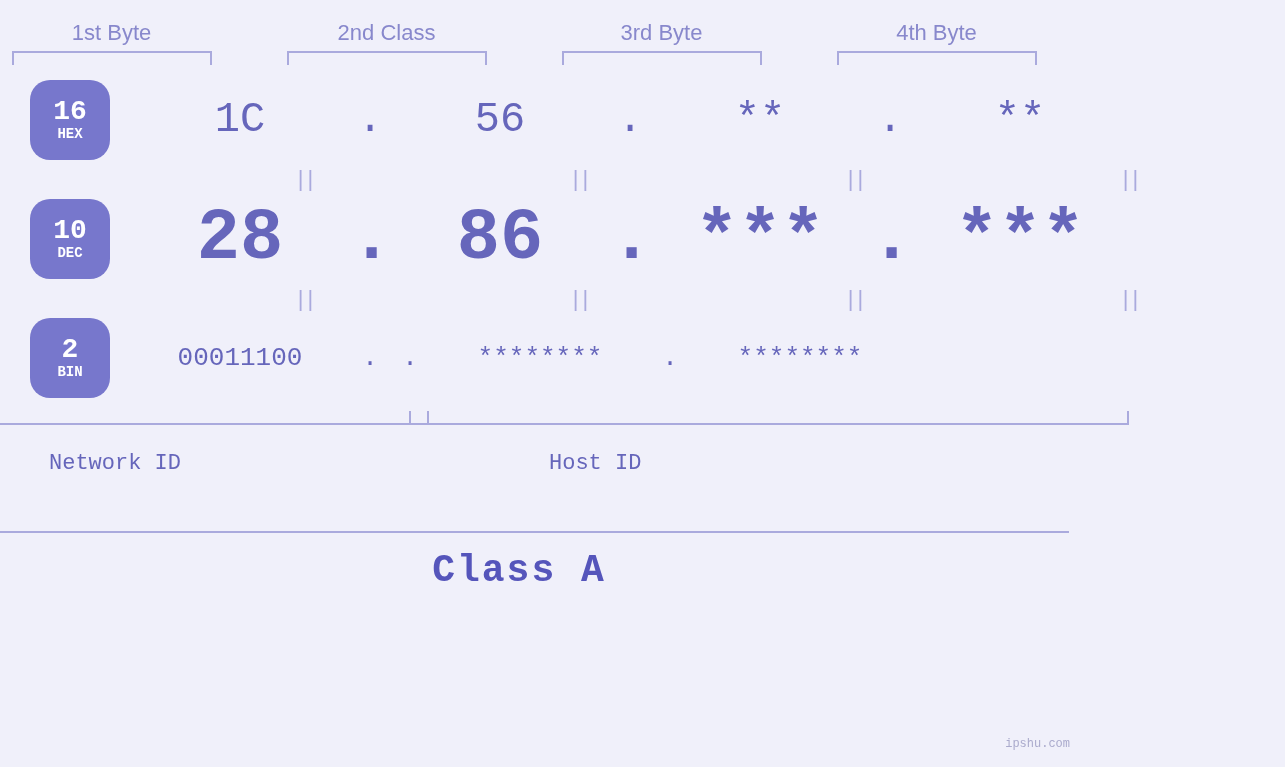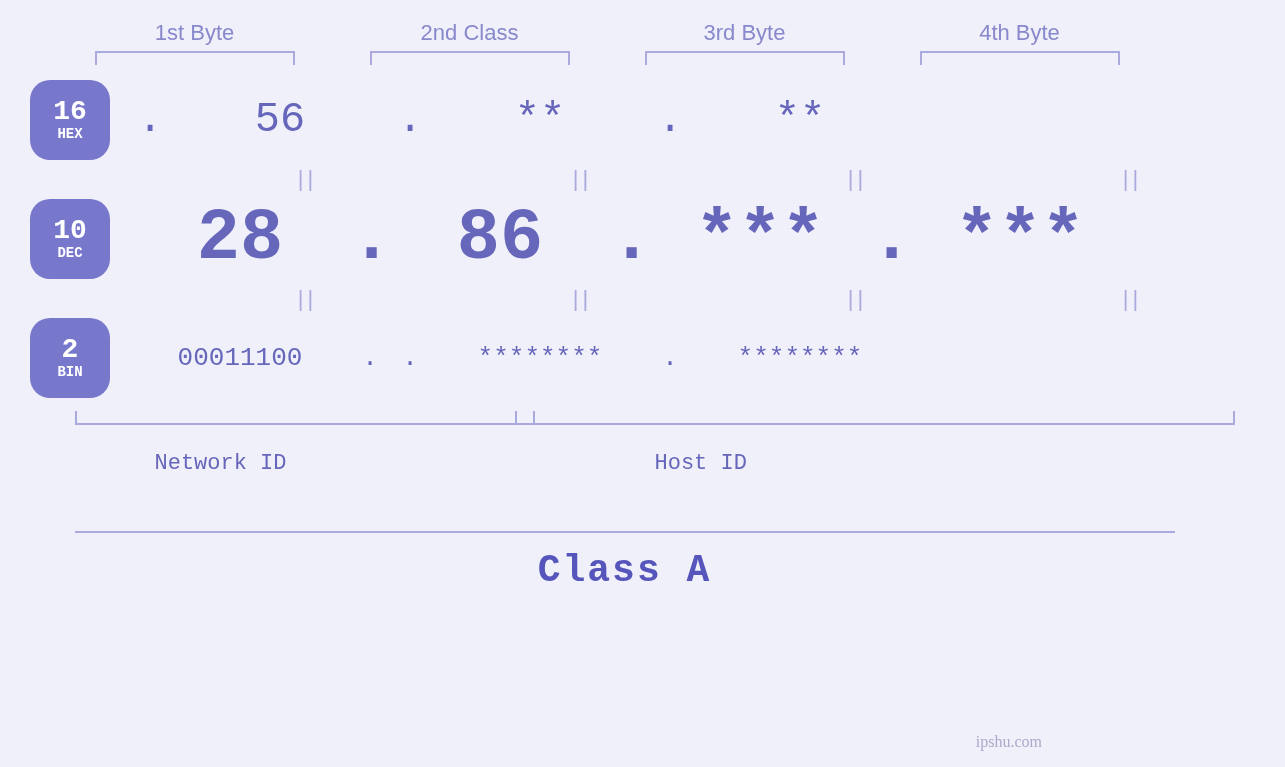--- a/index.html
+++ b/index.html
@@ -11,21 +11,21 @@
       overflow: hidden;
       position: relative;
     }
 
     .container {
       width: 1074px;
       height: 767px;
       position: relative;
       display: flex;
       flex-direction: column;
-      align-items: center;
+      align-items: flex-end;
       padding-top: 20px;
     }
 
     
     .byte-headers {
       display: flex;
       width: 1100px;
       margin-left: 140px;
       justify-content: space-around;
       margin-bottom: 5px;
@@ -248,24 +248,24 @@
       font-size: 38px;
       font-family: 'Courier New', monospace;
       font-weight: bold;
       letter-spacing: 2px;
     }
 
     
     .watermark {
       position: absolute;
       bottom: 16px;
-      right: 32px;
+      right: 4px;
       color: #aaaacc;
-      font-size: 16px;
-      font-family: Liberation Serif, serif;
+      font-size: 12px;
+      font-family: Liberation Mono, monospace;
     }
 
     
     .bottom-section {
       position: relative;
       width: 1285px;
       display: flex;
       flex-direction: column;
       align-items: flex-start;
       padding-left: 40px;
@@ -291,20 +291,21 @@
     <div class="bracket"></div>
   </div>
 
   <div class="main-content">
     <div class="row hex-row">
       <div class="badge">
         <span class="badge-number">16</span>
         <span class="badge-label">HEX</span>
       </div>
       <div class="bytes-area">
+        <div class="byte-value">1C</div>
         <div class="separator">.</div>
         <div class="byte-value">56</div>
         <div class="separator">.</div>
         <div class="byte-value">**</div>
         <div class="separator">.</div>
         <div class="byte-value">**</div>
       </div>
     </div>
 
     <div class="equals-row">

